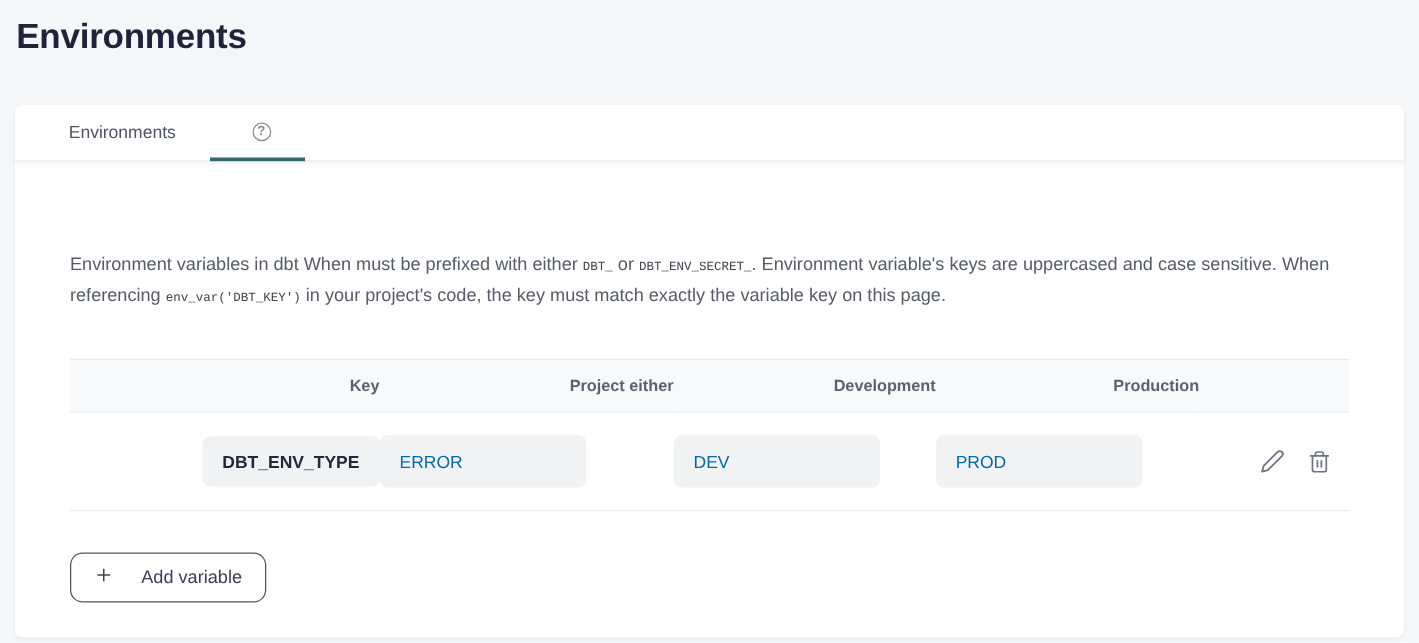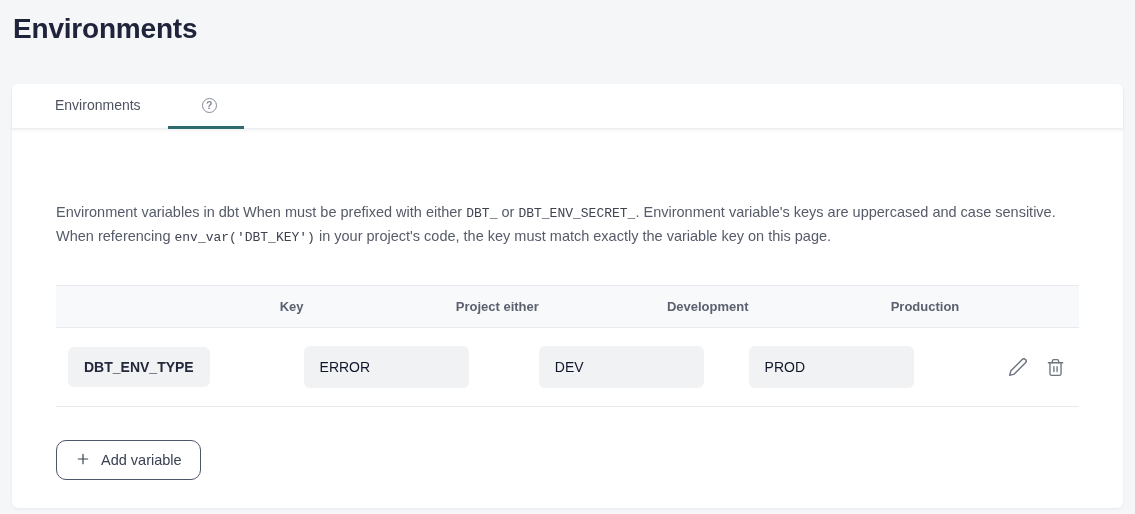--- a/index.html
+++ b/index.html
@@ -46,57 +46,58 @@
     color: #858a96; font-size: 10.5px; font-weight: 600; line-height: 1;
     cursor: pointer;
   }
   .content { padding: 72px 44px 28px; }
   .desc {
     margin: 0; font-size: 14.5px; line-height: 22px; color: #565b69;
     max-width: 1030px;
   }
   .desc code {
     font-family: "Liberation Mono", monospace;
-    font-size: 13px; color: #3f4350;
+    font-size: 10px; color: #3f4350;
   }
   table.vars-table {
     margin-top: 36px; width: 100%;
     border-collapse: collapse; table-layout: fixed;
   }
   .vars-table th {
     text-align: right; font-size: 13px; font-weight: 700; color: #5c6170;
     background: #f8f9fb; padding: 13px 0;
     border-top: 1px solid #e8eaed; border-bottom: 1px solid #e8eaed;
   }
   .vars-table th:first-child { padding-left: 24px; }
   .vars-table td {
     padding: 18px 0; vertical-align: middle;
     border-bottom: 1px solid #e8eaed;
+    text-align: right;
   }
   .key-pill {
     display: inline-block; margin-left: 12px;
     background: #f1f2f4; border-radius: 6px;
     padding: 12px 16px;
     font-size: 14px; font-weight: 700; color: #23283a;
   }
   .field {
     width: 165px; height: 42px;
     background: #f1f2f4; border-radius: 6px;
     display: flex; align-items: center; padding: 0 16px;
-    font-size: 14px; color: #0f172a;
+    font-size: 14px; color: #0369a1;
   }
   td.actions { text-align: right; padding-right: 14px; white-space: nowrap; }
   .icon-btn {
     background: none; border: none; padding: 0; margin-left: 14px;
     color: #6e7380; cursor: pointer; vertical-align: middle;
   }
   .icon-btn svg { display: block; }
   .add-btn {
     margin-top: 33px;
-    display: inline-flex; align-items: center; gap: 10px;
+    display: inline-flex; align-items: center; gap: 22px;
     height: 40px; padding: 0 18px;
     background: #ffffff;
     border: 1px solid #4f5568; border-radius: 10px;
     font-family: inherit; font-size: 14.5px; color: #3a4052;
     cursor: pointer;
   }
 </style>
 </head>
 <body>
 

